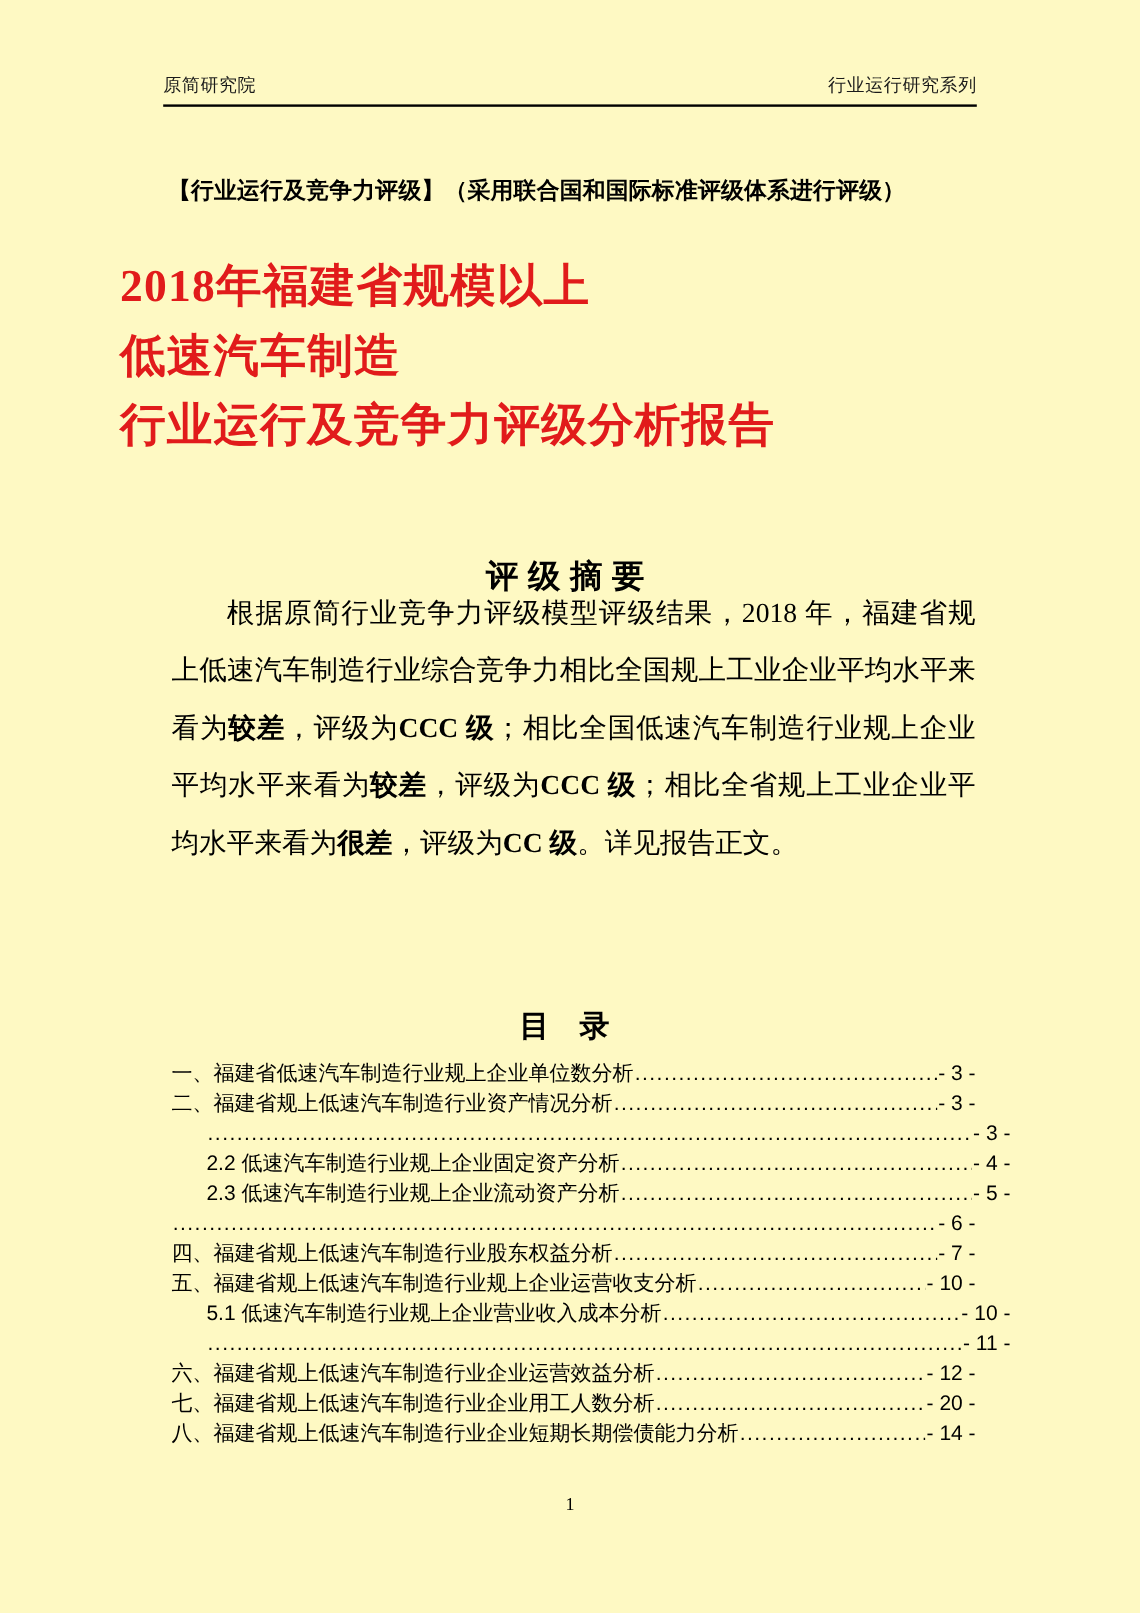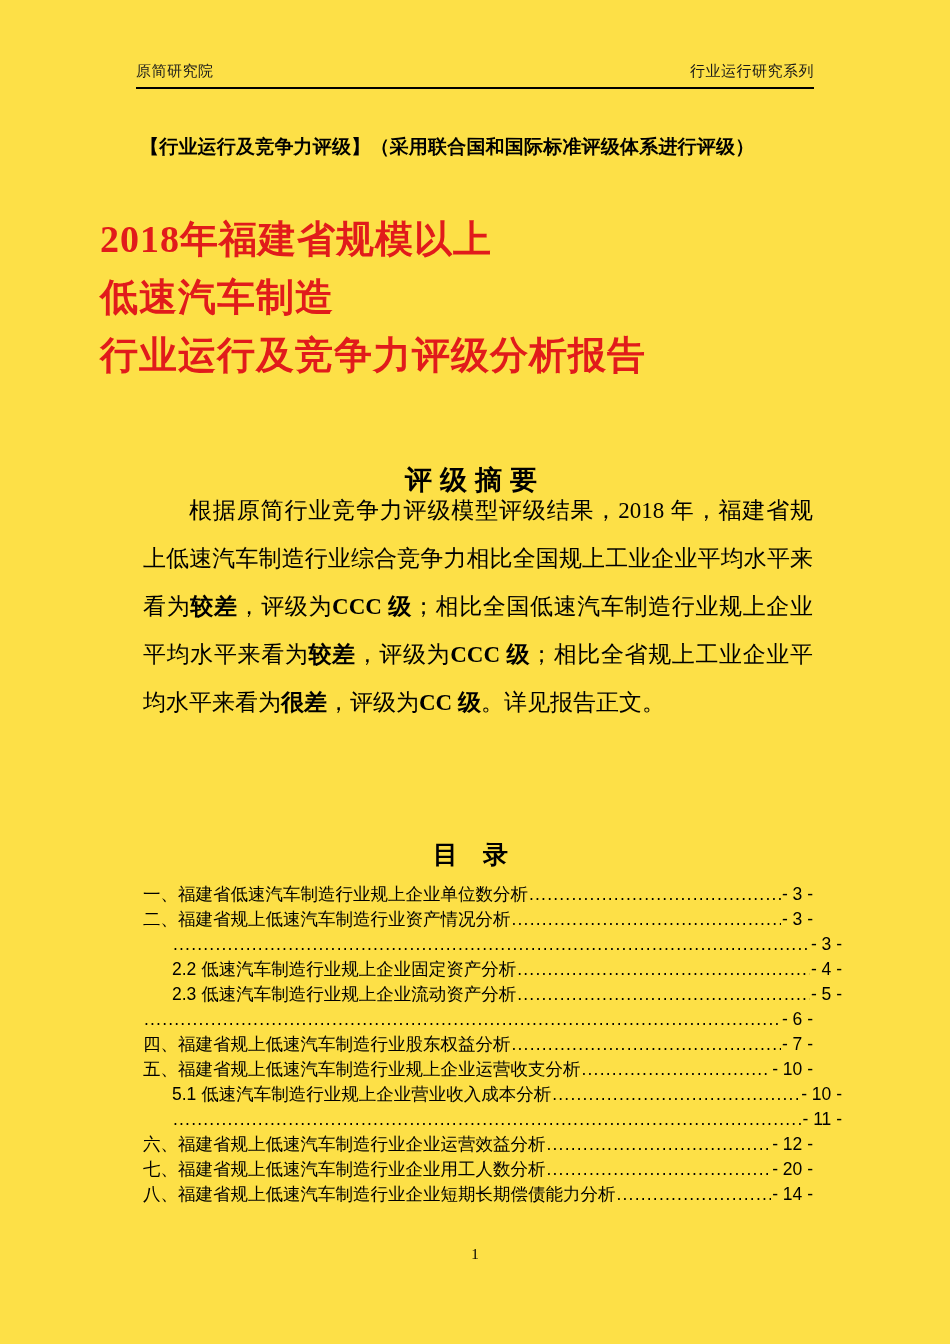--- a/index.html
+++ b/index.html
@@ -4,21 +4,21 @@
 <style>
   html, body {
     margin: 0;
     padding: 0;
     background: #ffffff;
   }
   .page {
     position: relative;
     width: 950px;
     height: 1344px;
-    background: #fde047;
+    background: #fef9c3;
     margin: 0 auto;
     overflow: hidden;
     font-family: "Liberation Serif", "DejaVu Serif", serif;
     color: #000000;
   }
 
   
   .page-header {
     position: absolute;
     left: 136px;
@@ -32,21 +32,21 @@
     font-family: "Liberation Sans", "DejaVu Sans", sans-serif;
     font-size: 15px;
     color: #1a1a1a;
     letter-spacing: 0.5px;
   }
 
   
   .kicker {
     position: absolute;
     left: 140px;
-    top: 134px;
+    top: 146px;
     width: 700px;
     font-family: "Liberation Serif", "DejaVu Serif", serif;
     font-size: 19px;
     font-weight: bold;
     color: #000000;
     letter-spacing: 0.2px;
     white-space: nowrap;
   }
 
   

